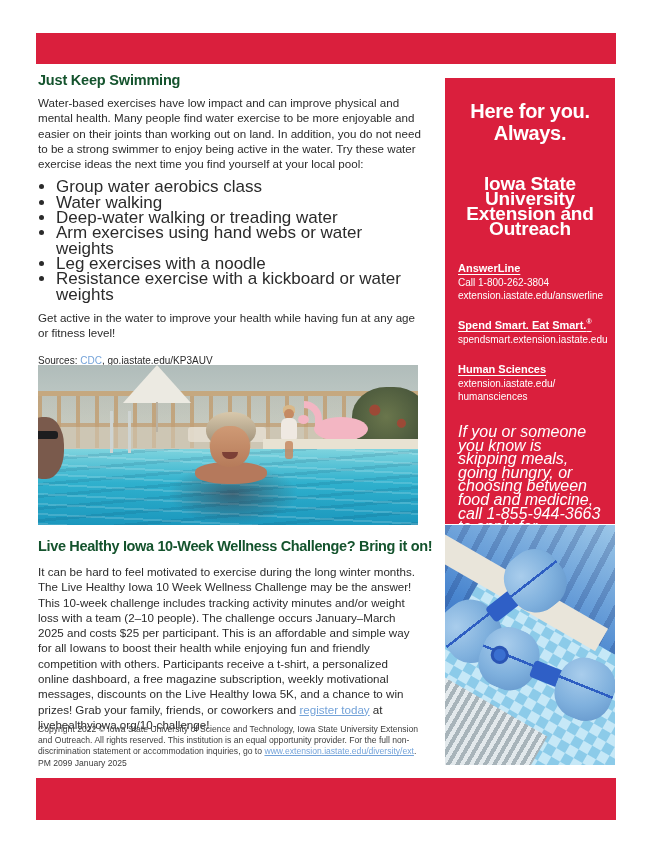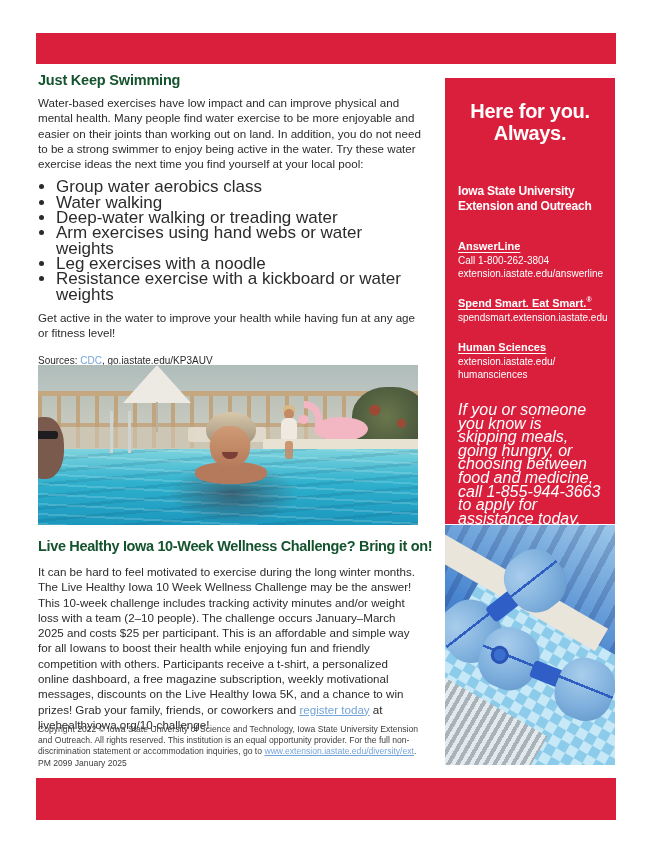--- a/index.html
+++ b/index.html
@@ -24,21 +24,21 @@
   .photo1 { position:absolute; left:38px; top:365px; width:380px; height:160px; overflow:hidden; background:#bcc7c4; }
   .article2 { position:absolute; left:38px; top:538px; width:384px; }
   .article2 h1.sec-title { white-space:nowrap; letter-spacing:-0.35px; margin-bottom:10px; }
 
   .footer-text { position:absolute; left:38px; top:724px; width:386px; font-size:8.6px; line-height:11.2px; color:#3d3d3d; }
   .footer-text .pm { display:block; }
 
   
   .sidebar { position:absolute; left:445px; top:78px; width:170px; height:446px; background:#DA1F3D; color:#fff; padding:22px 13px 0 13px; }
   .tagline { text-align:center; font-weight:bold; font-size:20px; line-height:22px; letter-spacing:-0.3px; }
-  .org { font-weight:bold; font-size:12px; line-height:15px; margin-top:40px; letter-spacing:-0.2px; }
+  .org { text-align:center; font-weight:bold; font-size:19px; line-height:15px; margin-top:32px; letter-spacing:-0.2px; }
   .res-block { margin-top:13px; }
   .res-block.first { margin-top:22px; }
   .res-title { font-weight:bold; font-size:11px; line-height:13px; text-decoration:underline; text-underline-offset:2px; cursor:pointer; color:#fff; display:inline-block; }
   .res-line { font-size:10px; line-height:13px; }
   .side-note { font-style:italic; font-size:16px; line-height:13.6px; margin-top:22px; }
   .side-note.second { margin-top:9px; }
   sup { font-size:7px; }
 
   .photo2 { position:absolute; left:445px; top:525px; width:170px; height:240px; overflow:hidden; background:#4a86cf; }
 

